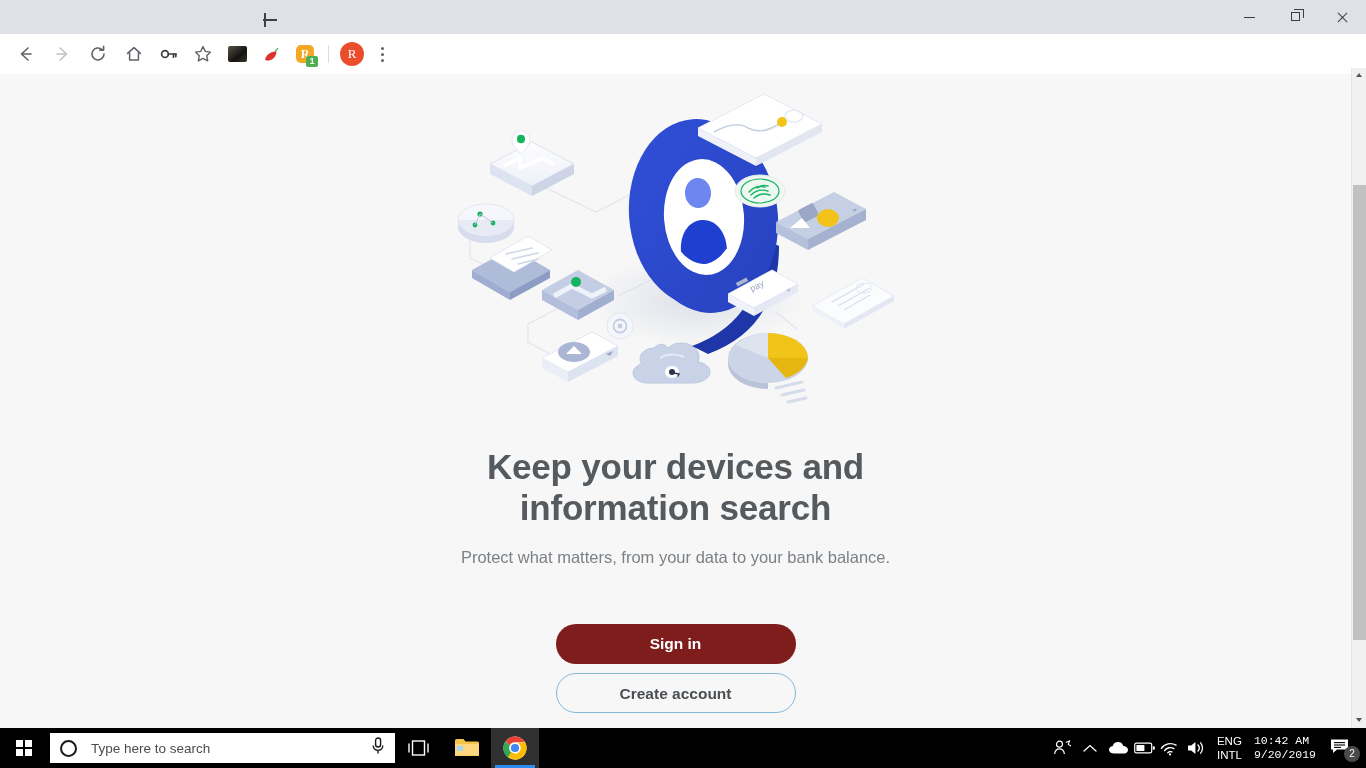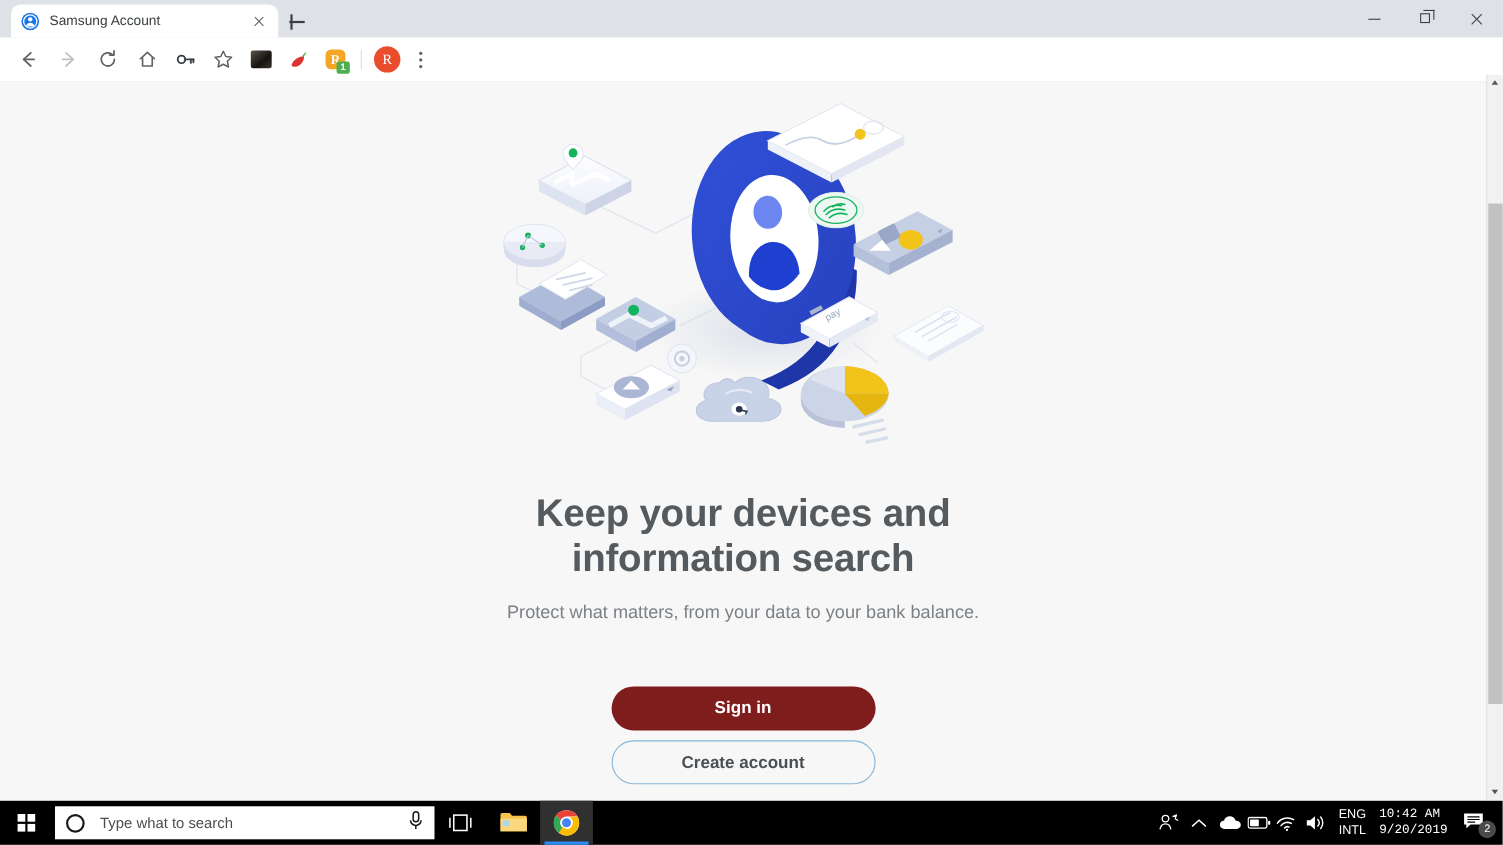--- a/index.html
+++ b/index.html
@@ -197,32 +197,20 @@
     background:#4a4a4a; color:#fff; font-size:10px; line-height:16px; text-align:center;
   }
 </style>
 </head>
 <body>
 
 <div class="browser">
 
   <div class="tabstrip">
 
-    <div class="tab">
-      <span class="tab-favicon">
-        <svg width="17" height="17" viewBox="0 0 17 17">
-          <circle cx="8.5" cy="8.5" r="8" fill="#1a73e8"></circle>
-          <circle cx="8.5" cy="8.5" r="6" fill="none" stroke="#fff" stroke-width="1.1"></circle>
-          <circle cx="8.5" cy="6.6" r="2" fill="#fff"></circle>
-          <path d="M4.4 13.2c0.5-2.4 2.2-3.6 4.1-3.6s3.6 1.2 4.1 3.6z" fill="#fff"></path>
-        </svg>
-      </span>
-      <span class="tab-title">Samsung Account</span>
-      <span class="tab-close"></span>
-    </div>
 
     <div class="newtab"></div>
 
     <div class="winbtns">
       <div class="winbtn">
           <span class="wb-min"></span>
         </div>
       <div class="winbtn">
           <span class="wb-max"></span>
         </div>
@@ -503,21 +491,21 @@
     <div class="start-grid">
       <i></i>
         <i></i>
         <i></i>
         <i></i>
     </div>
   </div>
 
   <div class="search">
     <span class="search-ring"></span>
-    <span class="search-ph">Type what to search</span>
+    <span class="search-ph">Type here to search</span>
     <span>
       <svg width="14" height="18" viewBox="0 0 14 18">
         <rect x="4.6" y="1" width="5" height="9" rx="2.5" fill="none" stroke="#1a1a1a" stroke-width="1.4"></rect>
         <path d="M2.2 8.6a4.8 4.8 0 0 0 9.6 0" fill="none" stroke="#1a1a1a" stroke-width="1.4"></path>
         <line x1="7" y1="13.4" x2="7" y2="16.6" stroke="#1a1a1a" stroke-width="1.4"></line>
       </svg>
     </span>
   </div>
 
   <div class="tb-task">

